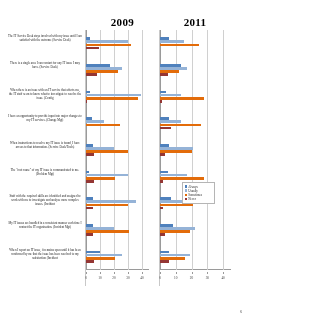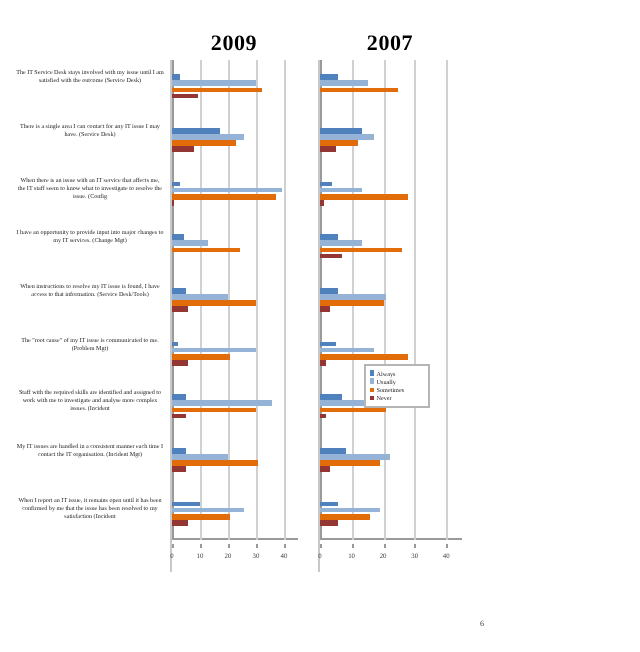--- a/index.html
+++ b/index.html
@@ -20,21 +20,21 @@
     position:absolute;
     left:0;top:16px;width:252px;height:14px;
   }
   .panel-title{
     position:absolute;
     font-weight:bold;
     font-size:11px;
     color:#000;
     letter-spacing:.3px;
   }
-  #title-2009{ left:86px; width:62px; text-align:center; }
+  #title-2009{ left:72px; width:62px; text-align:right; }
   #title-2011{ left:160px; width:70px; text-align:center; }
 
   
   .chart{
     position:absolute;
     left:0; top:30px;
     width:252px; height:268px;
   }
 
   
@@ -153,21 +153,21 @@
     color:#444;
   }
 </style>
 </head>
 <body>
 
 <div class="page">
 
   <div class="titles">
     <div class="panel-title" id="title-2009">2009</div>
-    <div class="panel-title" id="title-2011">2007</div>
+    <div class="panel-title" id="title-2011">2011</div>
   </div>
 
   <div class="chart">
 
     <div class="labels" id="category-labels">
         <div class="labelcell" style="top: 4.33333px;">The IT Service Desk stays involved with my issue until I am satisfied with the outcome (Service Desk)</div>
         <div class="labelcell" style="top: 31px;">There is a single area I can contact for any IT issue I may have. (Service Desk)</div>
         <div class="labelcell" style="top: 57.6667px;">When there is an issue with an IT service that affects me, the IT staff seem to know what to investigate to resolve the issue. (Config</div>
         <div class="labelcell" style="top: 84.3333px;">I have an opportunity to provide input into major changes to my IT services. (Change Mgt)</div>
         <div class="labelcell" style="top: 111px;">When instructions to resolve my IT issue is found, I have access to that information. (Service Desk/Tools)</div>

